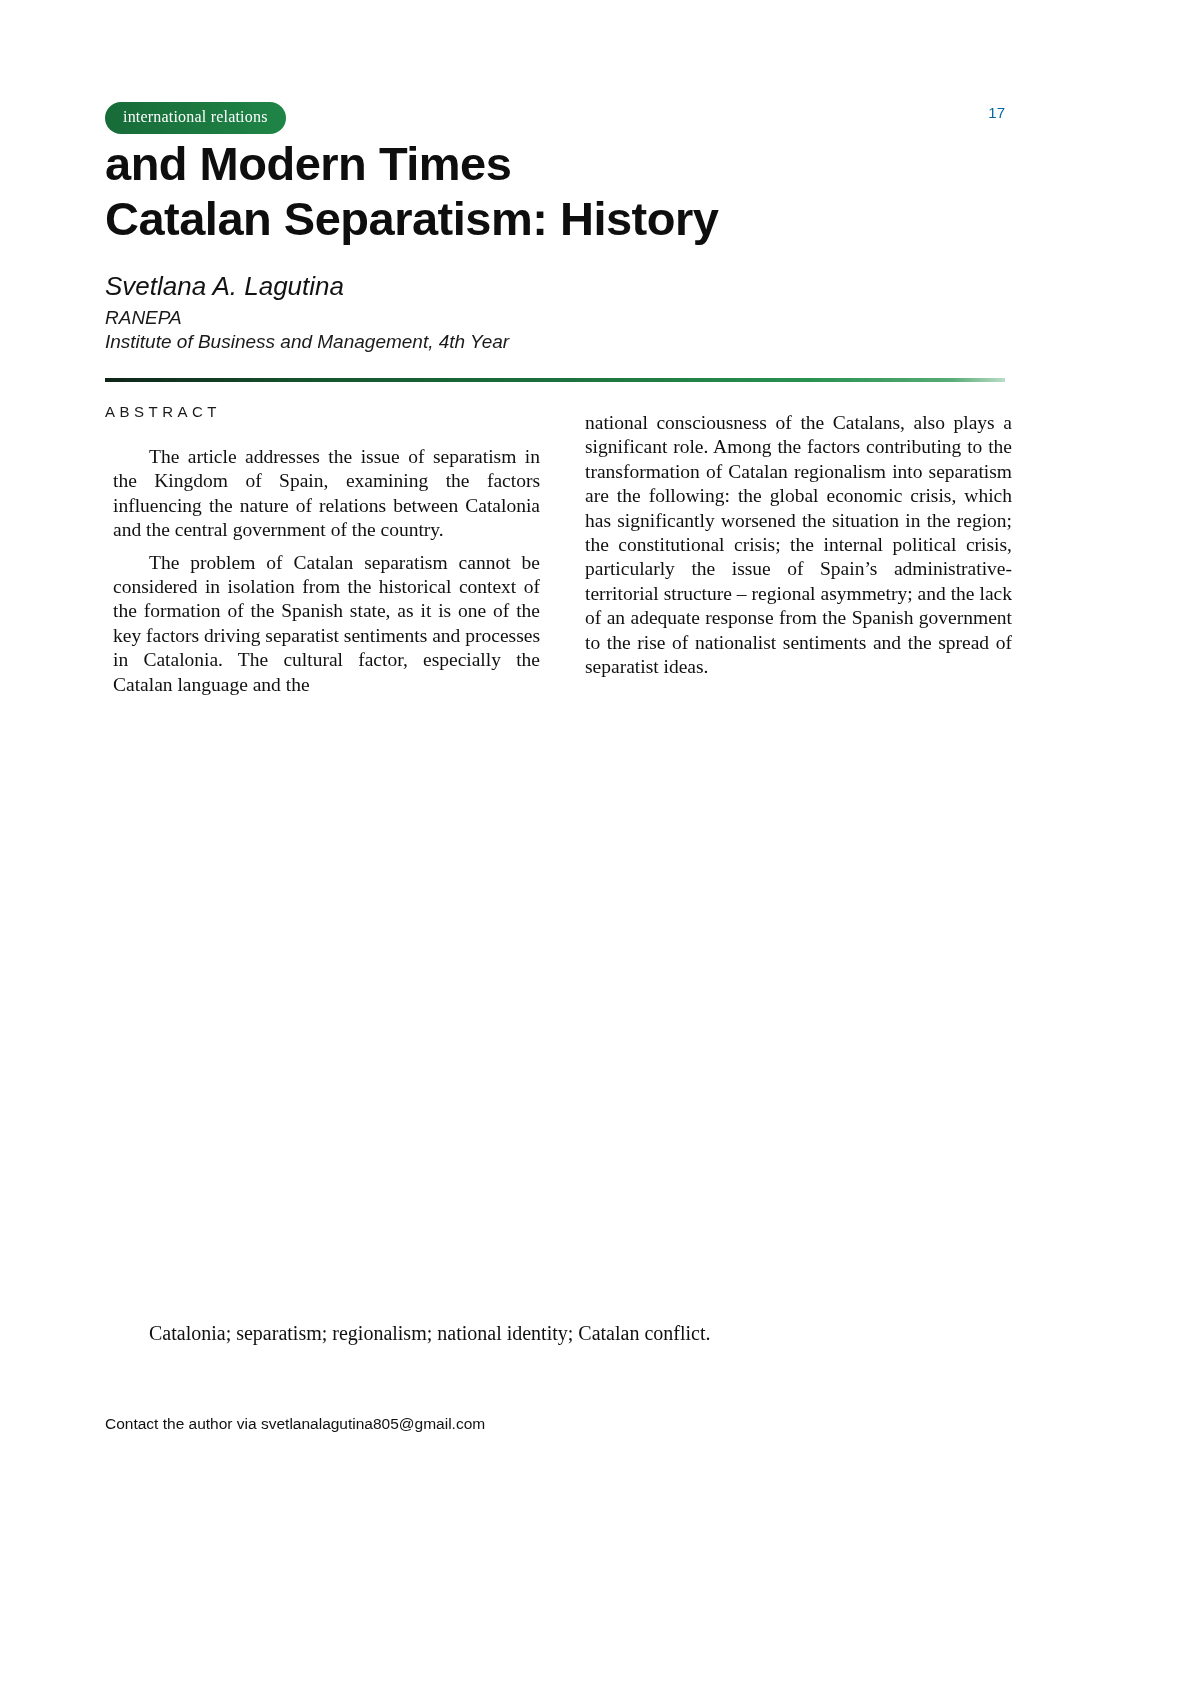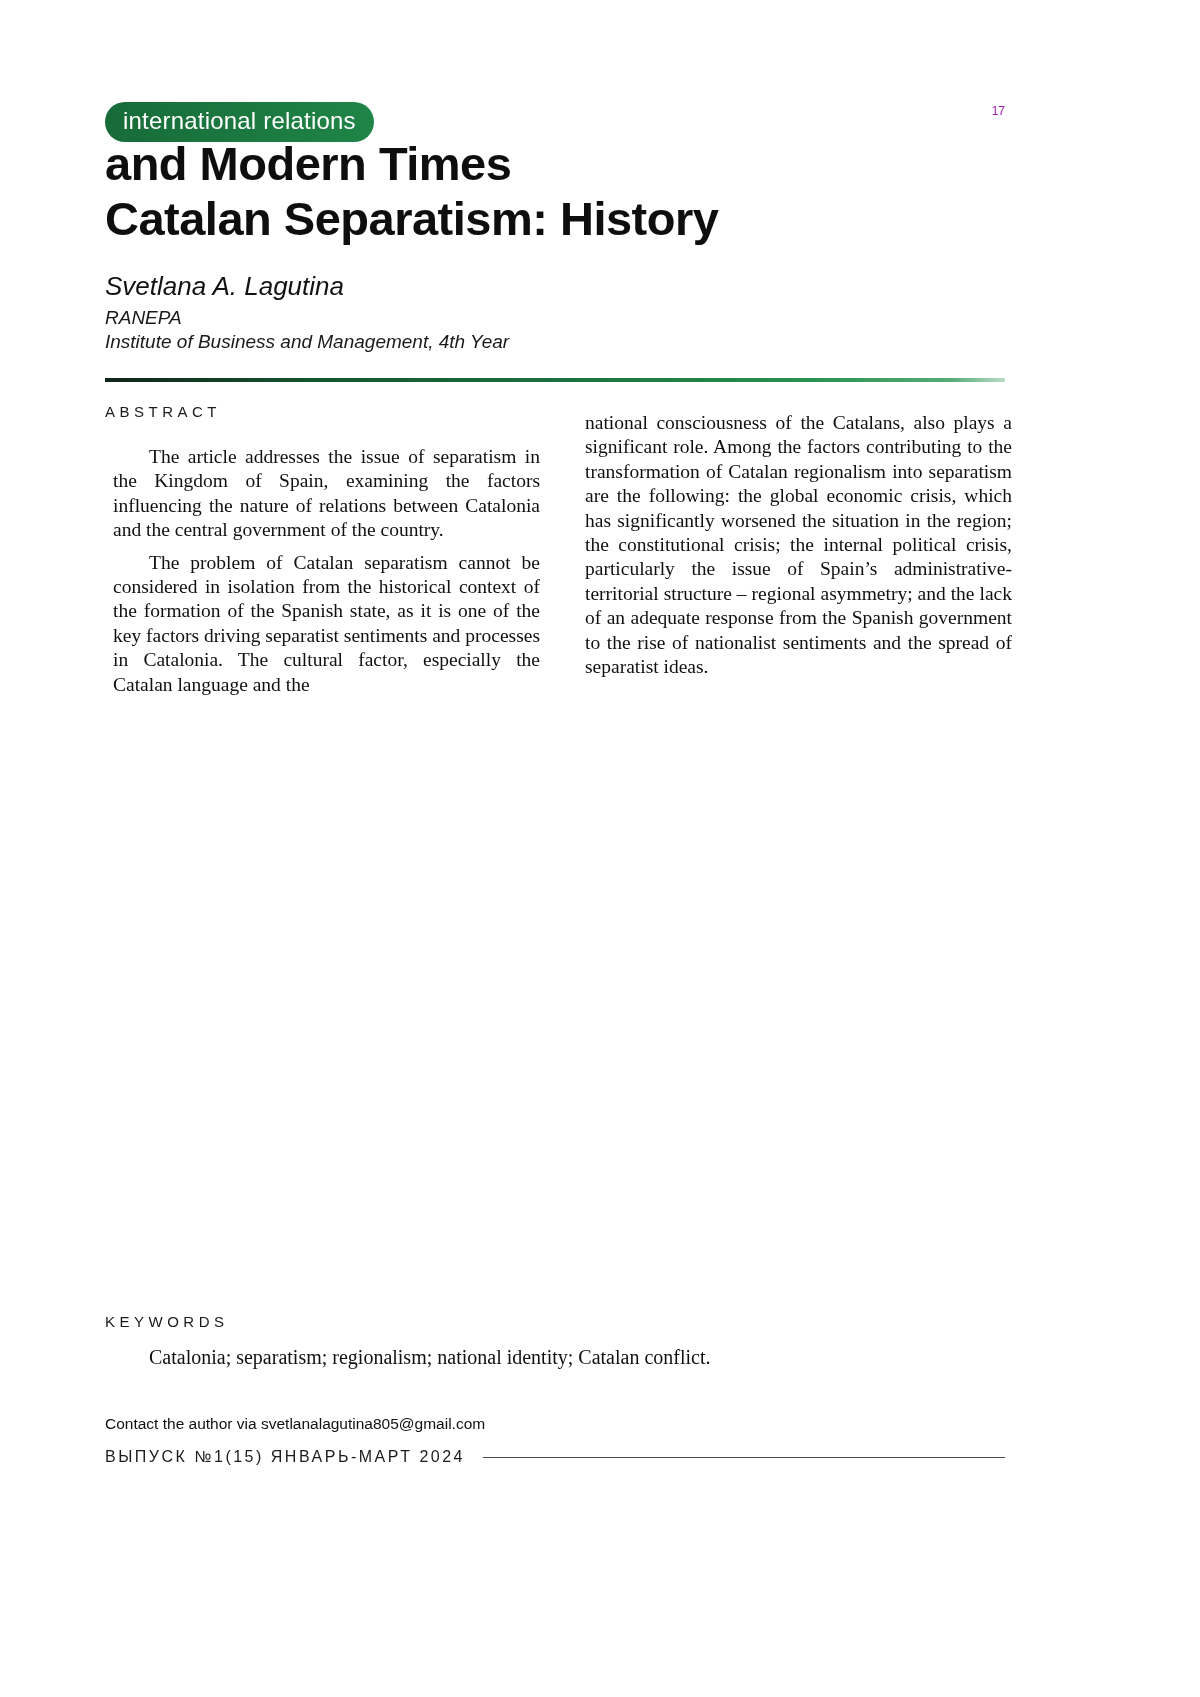--- a/index.html
+++ b/index.html
@@ -21,29 +21,30 @@
     right: 195px;
     top: 102px;
     display: flex;
     justify-content: space-between;
     align-items: flex-start;
   }
   .badge {
     display: inline-block;
     background: linear-gradient(90deg, #176b38, #1f8547);
     color: #ffffff;
-    font-size: 24px;
+    font-size: 16px;
     line-height: 1;
     padding: 7px 18px 9px 18px;
     border-radius: 20px;
     letter-spacing: 0.2px;
+    font-family: Liberation Serif, serif;
   }
   .page-number {
-    font-size: 12px;
-    color: #a21caf;
+    font-size: 15px;
+    color: #0369a1;
     padding-top: 2px;
   }
 
   .title {
     position: absolute;
     left: 105px;
     right: 120px;
     top: 136px;
     margin: 0;
     font-size: 47px;
@@ -178,24 +179,19 @@
       <div class="section-label">ABSTRACT</div>
       <p class="body-p">The article addresses the issue of separatism in the Kingdom of Spain, examining the factors influencing the nature of relations between Catalonia and the central government of the country.</p>
       <p class="body-p">The problem of Catalan separatism cannot be considered in isolation from the historical context of the formation of the Spanish state, as it is one of the key factors driving separatist sentiments and processes in Catalonia. The cultural factor, especially the Catalan language and the</p>
     </div>
     <div class="col">
       <p class="body-p no-indent">national consciousness of the Catalans, also plays a significant role. Among the factors contributing to the transformation of Catalan regionalism into separatism are the following: the global economic crisis, which has significantly worsened the situation in the region; the constitutional crisis; the internal political crisis, particularly the issue of Spain’s administrative-territorial structure – regional asymmetry; and the lack of an adequate response from the Spanish government to the rise of nationalist sentiments and the spread of separatist ideas.</p>
     </div>
   </div>
 
   <div class="keywords">
-    <div class="section-label">KEYWORDS</div>
     <p class="body-p">Catalonia; separatism; regionalism; national identity; Catalan conflict.</p>
   </div>
 
   <div class="contact">Contact the author via svetlanalagutina805@gmail.com</div>
 
-  <div class="footer-row">
-    <span class="issue">ВЫПУСК №1(15) ЯНВАРЬ-МАРТ 2024</span>
-    <span class="footer-line"></span>
-  </div>
 
 </div>
 
 </body></html>

